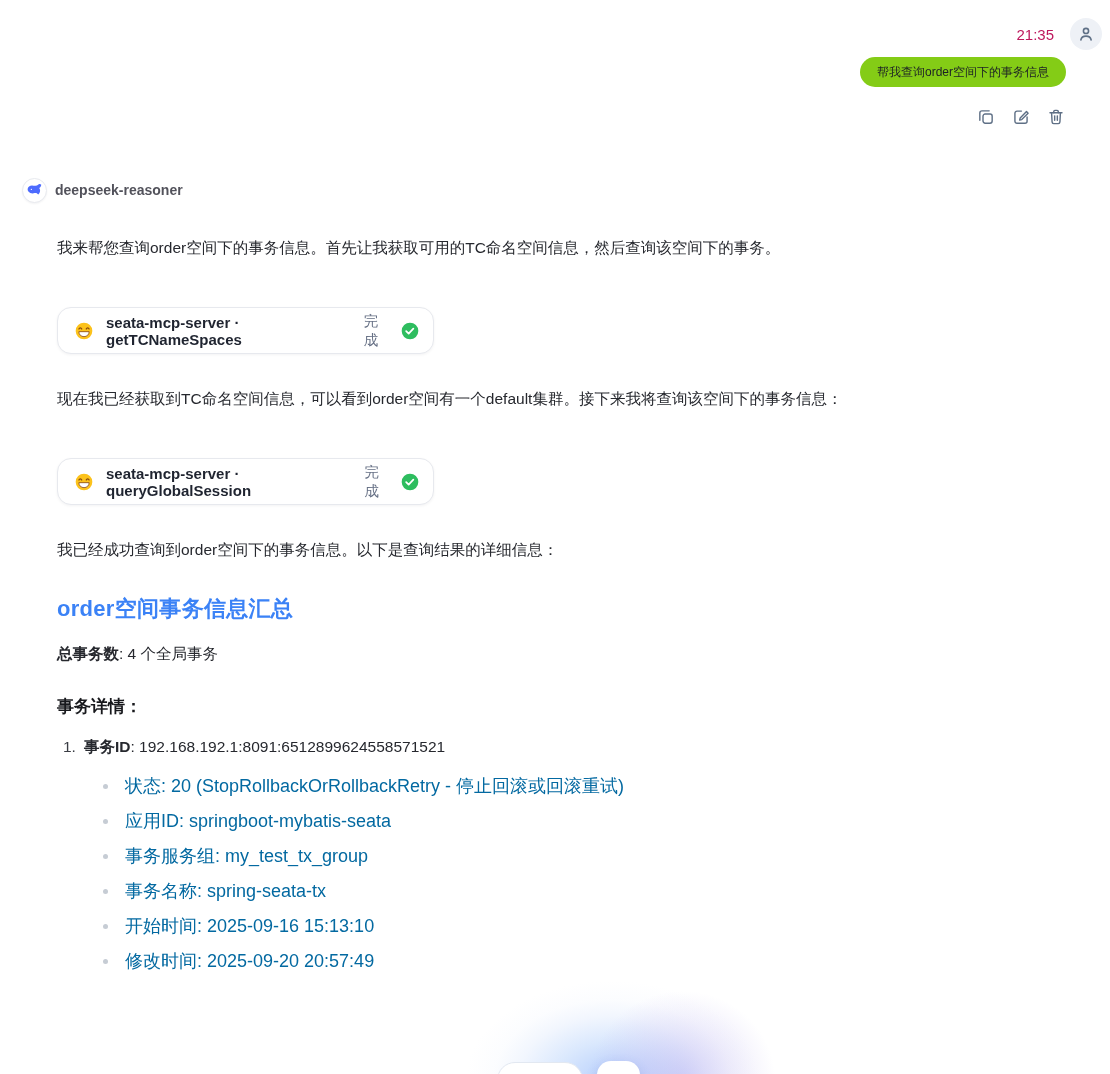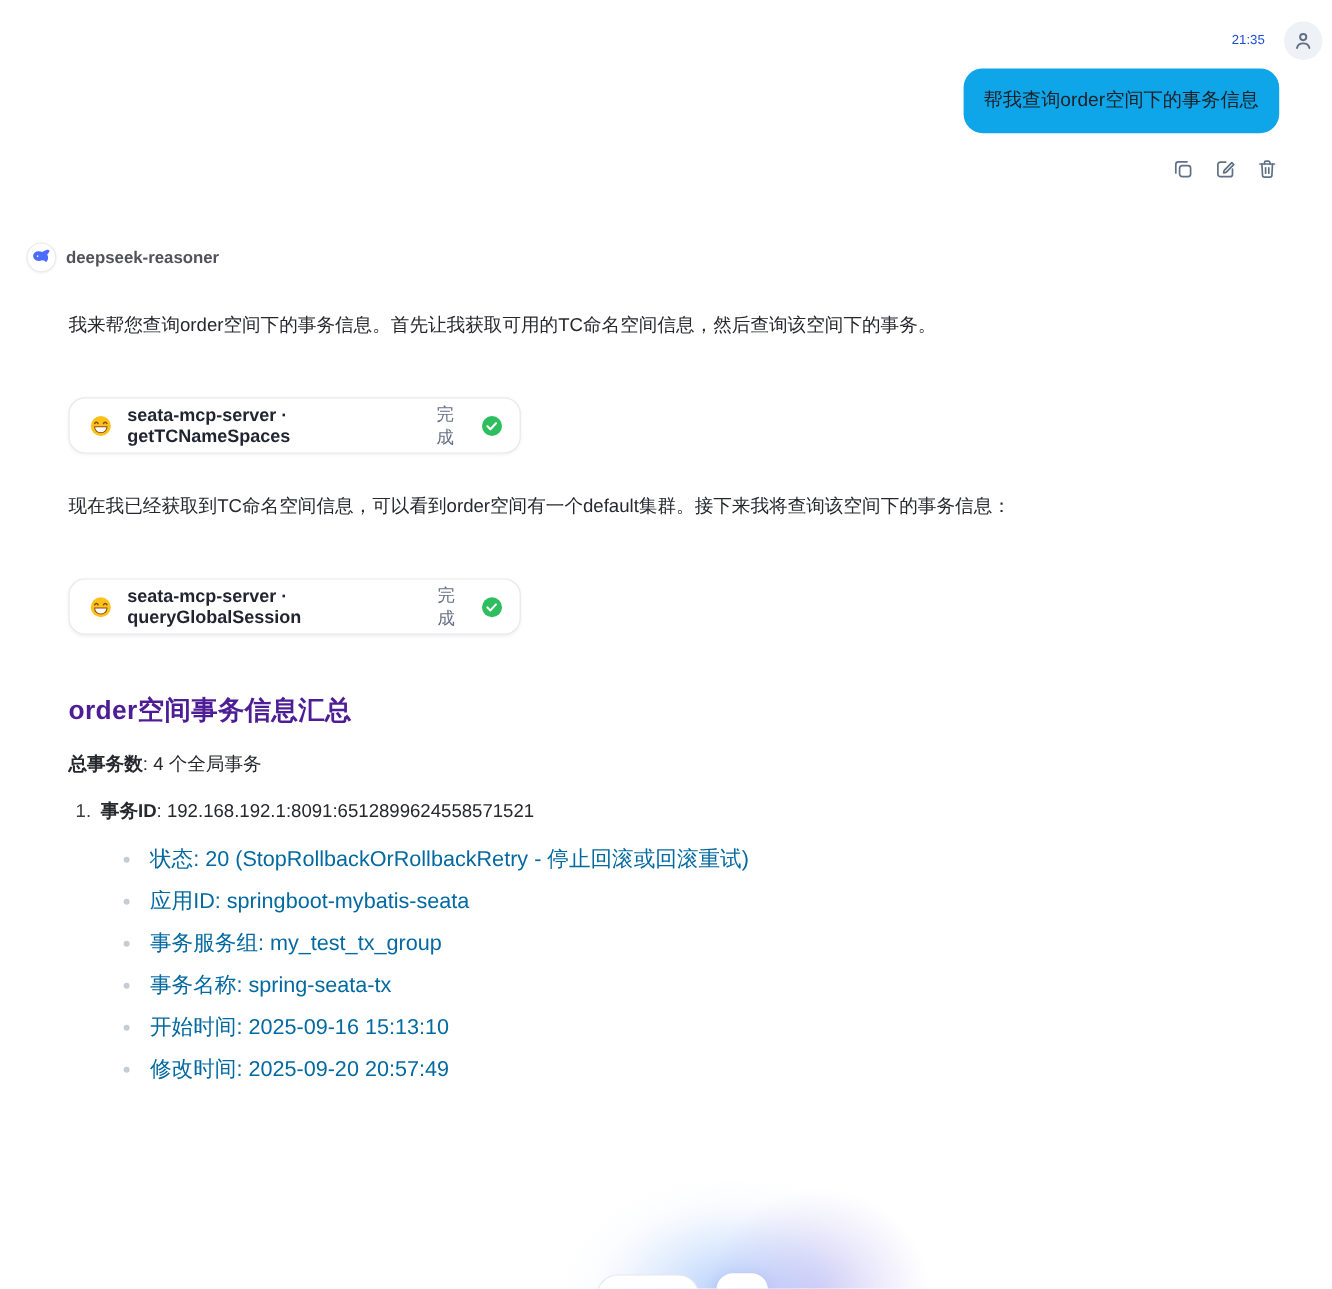--- a/index.html
+++ b/index.html
@@ -17,33 +17,33 @@
 
   
   .meta-row {
     display: flex;
     justify-content: flex-end;
     align-items: center;
     gap: 16px;
     padding: 18px 8px 0 0;
     height: 50px;
   }
-  .timestamp { font-size: 11px; color: #1d4ed8; }
+  .timestamp { font-size: 15px; color: #be185d; }
   .avatar {
     width: 32px; height: 32px;
     border-radius: 50%;
     background: #eef1f6;
     display: flex; align-items: center; justify-content: center;
   }
   .bubble-row { display: flex; justify-content: flex-end; padding-right: 44px; margin-top: 7px; }
   .user-bubble {
-    background: #0ea5e9;
+    background: #84cc16;
     border-radius: 16px;
-    padding: 16px 17px;
-    font-size: 16px;
+    padding: 4px 17px;
+    font-size: 12px;
     color: #1c2026;
     line-height: 22px;
   }
   .actions-row {
     display: flex; justify-content: flex-end; align-items: center;
     gap: 15px; padding-right: 44px; margin-top: 20px; height: 20px;
   }
   .icon-btn { width: 20px; height: 20px; cursor: pointer; display: inline-flex; }
   .icon-btn svg { width: 20px; height: 20px; }
 
@@ -72,21 +72,21 @@
     box-shadow: 0 1px 3px rgba(16,24,40,.05);
     display: flex; align-items: center;
     padding: 0 13px 0 16px;
     cursor: pointer;
   }
   .tool-emoji { width: 20px; height: 20px; flex: none; }
   .tool-title { margin-left: 12px; font-size: 15px; font-weight: 700; color: #1f2430; }
   .tool-status { margin-left: auto; font-size: 14.5px; color: #667085; }
   .tool-check { width: 20px; height: 20px; margin-left: 9px; flex: none; }
 
-  h2.summary-title { margin-top: 48px; font-size: 22px; font-weight: 700; color: #4c1d95; letter-spacing: .3px; }
+  h2.summary-title { margin-top: 32px; font-size: 22px; font-weight: 700; color: #3b82f6; letter-spacing: .3px; }
   p.total-line { margin-top: 20px; font-size: 15.5px; color: #26282e; }
   p.total-line strong { font-weight: 700; margin-top: 16px; }
   h3.details-title { margin-top: 30px; font-size: 17px; font-weight: 700; color: #17181c; }
 
   .tx-list { margin-top: 19px; list-style: none; }
   .tx-item { display: flex; font-size: 15.5px; line-height: 20px; color: #26282e; }
   .tx-index { width: 27px; padding-left: 6px; color: #3a3d44; flex: none; }
   .tx-id strong { font-weight: 700; }
 
   .tx-fields { list-style: none; margin: 20px 0 0 44px; }
@@ -221,25 +221,27 @@
           <path d="M5.8 12.8 h12.4 c0 3.6 -2.8 6 -6.2 6 s-6.2 -2.4 -6.2 -6 z" fill="#fff" stroke="#8a4b0f" stroke-width="1"></path>
         </svg>
         <span class="tool-title">seata-mcp-server · queryGlobalSession</span>
         <span class="tool-status">完成</span>
         <svg class="tool-check" viewBox="0 0 24 24">
           <circle cx="12" cy="12" r="10" fill="#2ebd5f"></circle>
           <path d="M7.4 12.2 l3 3 5.6 -6" fill="none" stroke="#fff" stroke-width="2.1" stroke-linecap="round" stroke-linejoin="round"></path>
         </svg>
       </div>
 
+      <p class="msg">我已经成功查询到order空间下的事务信息。以下是查询结果的详细信息：</p>
 
       <h2 class="summary-title">order空间事务信息汇总</h2>
 
       <p class="total-line"><strong>总事务数</strong><span>: 4 个全局事务</span></p>
 
+      <h3 class="details-title">事务详情：</h3>
 
       <ol class="tx-list">
         <li>
           <div class="tx-item">
             <span class="tx-index">1.</span>
             <span class="tx-id"><strong>事务ID</strong><span>: 192.168.192.1:8091:6512899624558571521</span></span>
           </div>
           <ul class="tx-fields">
             <li>状态: 20 (StopRollbackOrRollbackRetry - 停止回滚或回滚重试)</li>
             <li>应用ID: springboot-mybatis-seata</li>

